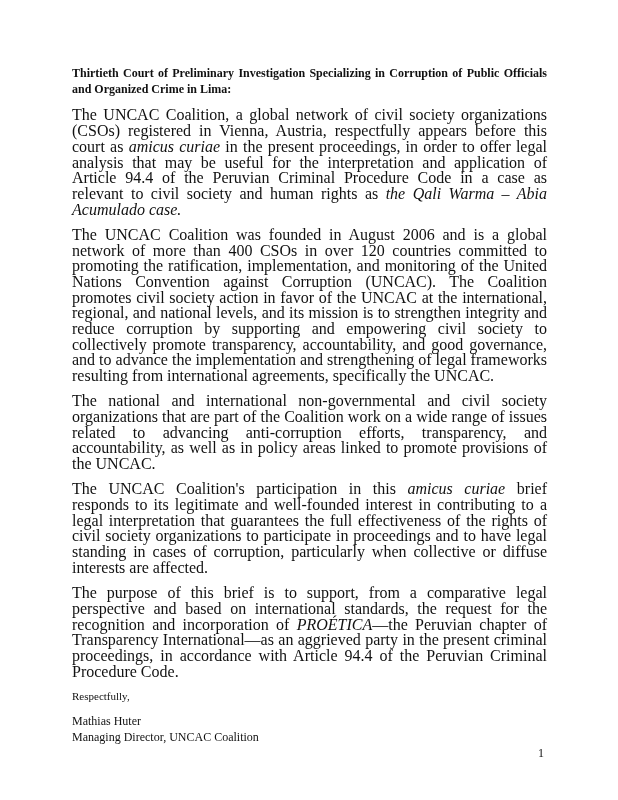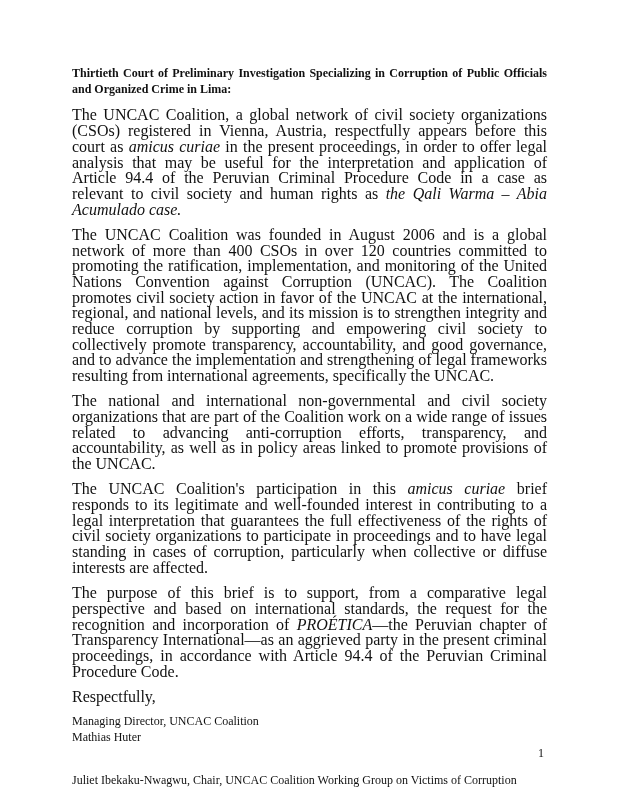--- a/index.html
+++ b/index.html
@@ -30,21 +30,21 @@
     text-align: justify;
     margin: 0 0 10px 0;
   }
   .para {
     font-size: 16px;
     line-height: 15.7px;
     text-align: justify;
     margin: 0 0 9.5px 0;
   }
   .closing {
-    font-size: 16px;
+    font-size: 11px;
     line-height: 15.7px;
     margin: 0 0 9.5px 0;
   }
   .sig-block {
     font-size: 12px;
     line-height: 15.7px;
     margin: 0 0 28px 0;
   }
   .sig-line {
     margin: 0;
@@ -76,22 +76,21 @@
 
     <p class="para"><span>The national and international non-governmental and civil society organizations that are part of the Coalition work on a wide range of issues related to advancing anti-corruption efforts, transparency, and accountability, as well as in policy areas linked to promote provisions of the UNCAC.</span></p>
 
     <p class="para"><span>The UNCAC Coalition's participation in this </span><i>amicus curiae</i><span> brief responds to its legitimate and well-founded interest in contributing to a legal interpretation that guarantees the full effectiveness of the rights of civil society organizations to participate in proceedings and to have legal standing in cases of corruption, particularly when collective or diffuse interests are affected.</span></p>
 
     <p class="para"><span>The purpose of this brief is to support, from a comparative legal perspective and based on international standards, the request for the recognition and incorporation of </span><i>PROÉTICA</i><span>—the Peruvian chapter of Transparency International—as an aggrieved party in the present criminal proceedings, in accordance with Article 94.4 of the Peruvian Criminal Procedure Code.</span></p>
 
     <p class="closing">Respectfully,</p>
 
     <div class="sig-block">
+      <p class="sig-line">Mathias Huter</p>
       <p class="sig-line">Managing Director, UNCAC Coalition</p>
-      <p class="sig-line">Mathias Huter</p>
     </div>
 
-    <p class="second-signatory">Juliet Ibekaku-Nwagwu, Chair, UNCAC Coalition Working Group on Victims of Corruption</p>
 
   </div>
 
   <div class="page-number">1</div>
 </div>
 
 </body></html>

